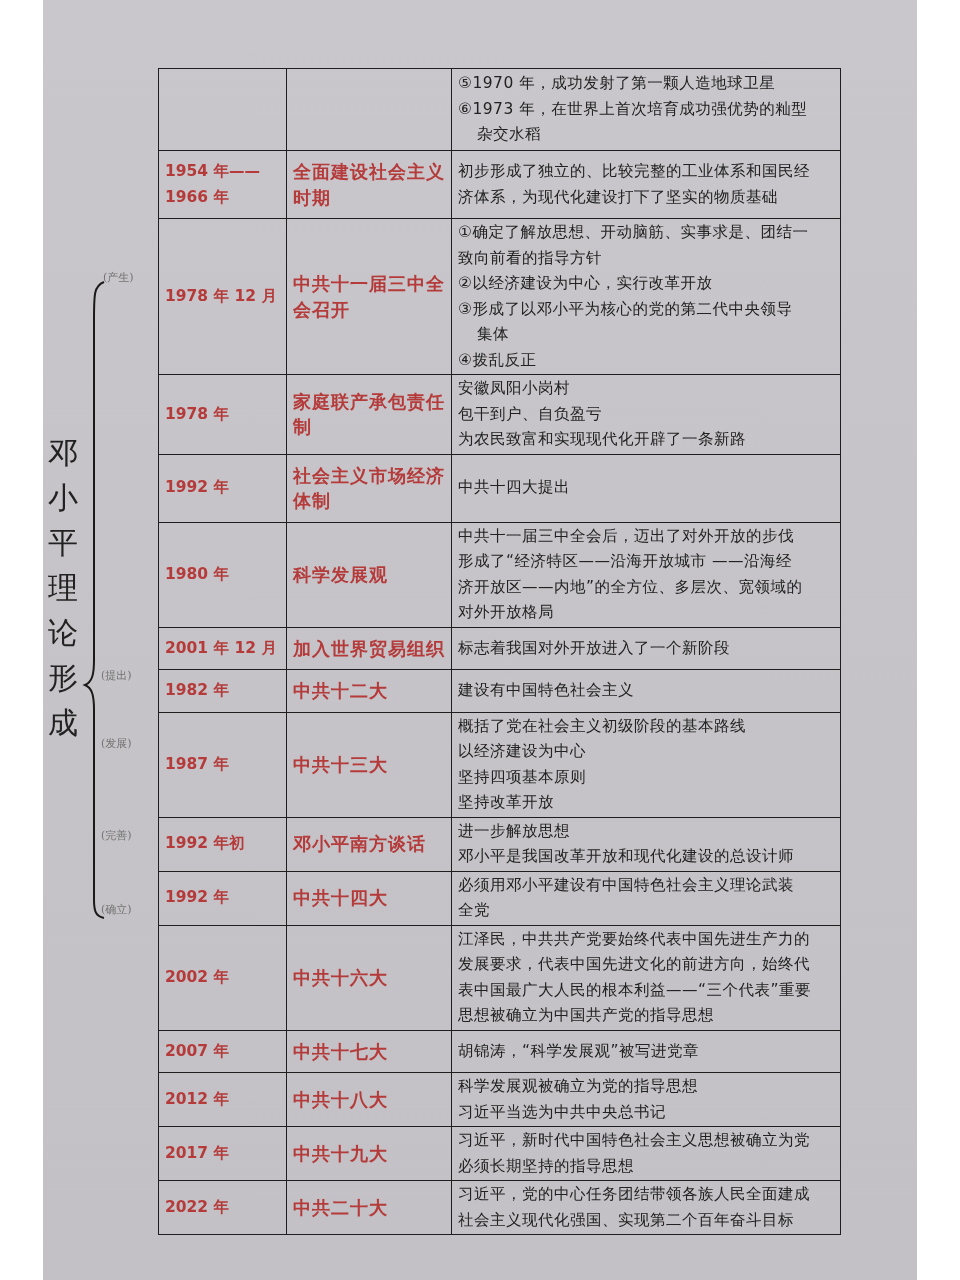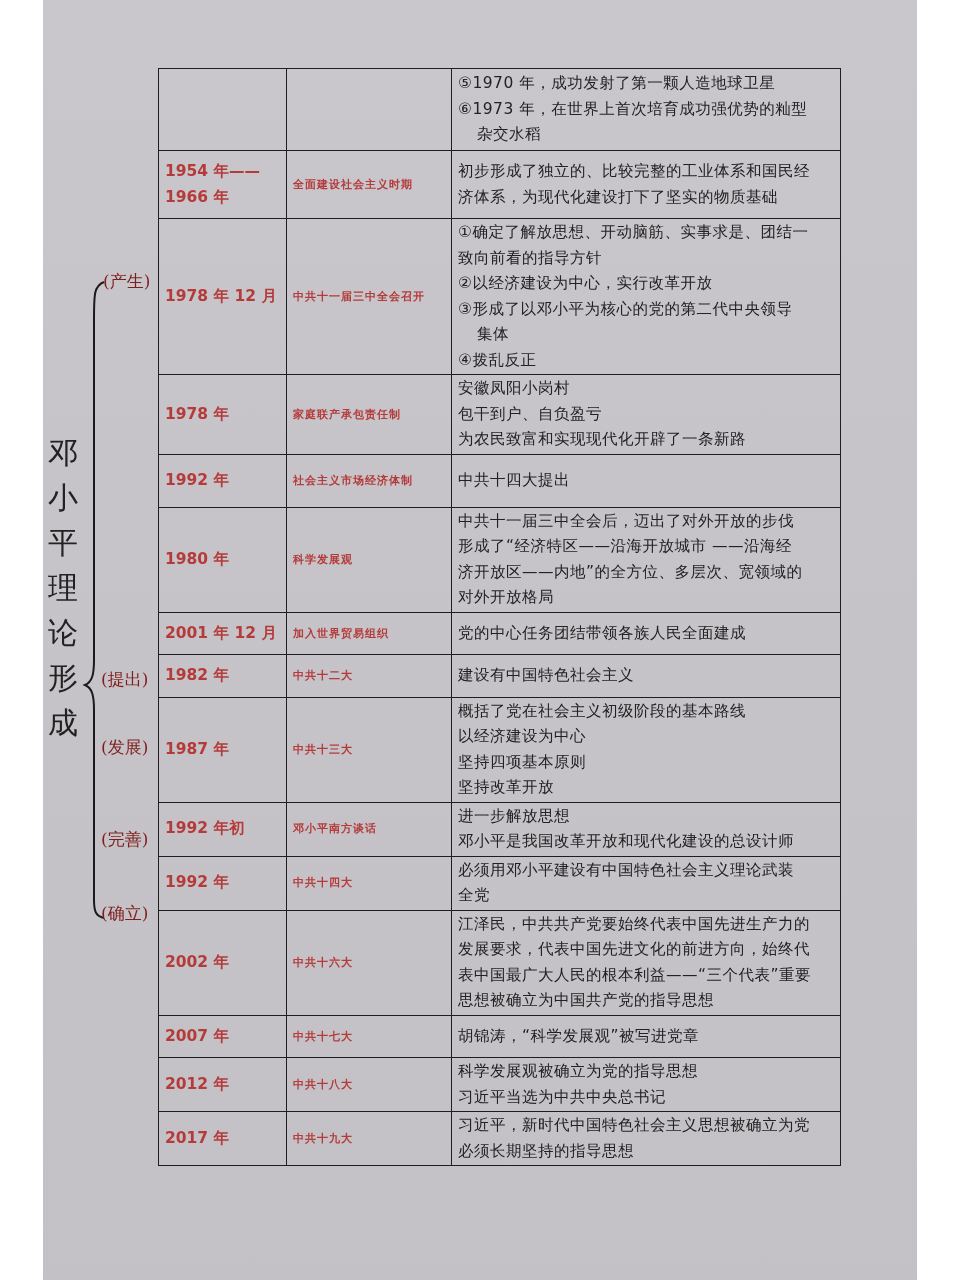--- a/index.html
+++ b/index.html
@@ -16,35 +16,35 @@
     border-collapse: collapse; table-layout: fixed;
   }
   .tbl td {
     border: 1.5px solid #1e1e1e; vertical-align: middle; padding: 8px 6px;
     color: #222; font-size: 15.5px; line-height: 25.5px;
   }
   .tbl col.c1 { width: 128px; }
   .tbl col.c2 { width: 165px; }
   .tbl col.c3 { width: 389px; }
   .tbl td.date { color: #b53a3a; font-weight: bold; font-size: 15.5px; }
-  .tbl td.event { color: #b53a3a; font-weight: bold; font-size: 11px; letter-spacing: 1px; }
+  .tbl td.event { color: #b53a3a; font-weight: bold; font-size: 18px; letter-spacing: 1px; }
   .tbl td.desc { padding-left: 6px; padding-top: 1px; padding-bottom: 1px; letter-spacing: 0.5px; }
   .desc .line { display: block; }
   .desc .indent { padding-left: 19px; }
   .side-title {
     position: absolute; left: 48px; top: 430px; width: 30px;
     font-family: "DejaVu Serif", serif; font-size: 30px; line-height: 45px; color: #222;
     text-align: center;
   }
   .side-title span { display: block; }
   .brace {
     position: absolute; left: 82px; top: 280px; width: 24px; height: 640px;
   }
   .stage {
-    position: absolute; font-size: 17px; color: #7f1d1d; font-family: "DejaVu Serif", serif;
+    position: absolute; font-size: 11px; color: #737373; font-family: "DejaVu Serif", serif;
   }
 </style>
 </head>
 <body>
 
 <div class="paper"></div>
 
 <div class="side-title" id="sideTitle">
     <span>邓</span>
     <span>小</span>
@@ -128,21 +128,21 @@
           <span class="line">中共十一届三中全会后，迈出了对外开放的步伐</span>
           <span class="line">形成了“经济特区——沿海开放城市 ——沿海经</span>
           <span class="line">济开放区——内地”的全方位、多层次、宽领域的</span>
           <span class="line">对外开放格局</span>
         </td>
       </tr>
       <tr style="height: 27px;">
         <td class="date" style="white-space: pre-line;">2001 年 12 月</td>
         <td class="event">加入世界贸易组织</td>
         <td class="desc">
-          <span class="line">党的中心任务团结带领各族人民全面建成</span>
+          <span class="line">标志着我国对外开放进入了一个新阶段</span>
         </td>
       </tr>
       <tr style="height: 27px;">
         <td class="date" style="white-space: pre-line;">1982 年</td>
         <td class="event">中共十二大</td>
         <td class="desc">
           <span class="line">建设有中国特色社会主义</span>
         </td>
       </tr>
       <tr style="height: 104px;">
@@ -197,14 +197,22 @@
         </td>
       </tr>
       <tr style="height: 52px; margin-left: 32px;">
         <td class="date" style="white-space: pre-line;">2017 年</td>
         <td class="event">中共十九大</td>
         <td class="desc">
           <span class="line">习近平，新时代中国特色社会主义思想被确立为党</span>
           <span class="line">必须长期坚持的指导思想</span>
         </td>
       </tr>
+      <tr style="height: 52px;">
+        <td class="date" style="white-space: pre-line;">2022 年</td>
+        <td class="event">中共二十大</td>
+        <td class="desc">
+          <span class="line">习近平，党的中心任务团结带领各族人民全面建成</span>
+          <span class="line">社会主义现代化强国、实现第二个百年奋斗目标</span>
+        </td>
+      </tr>
     </tbody>
 </table>
 
 </body></html>

